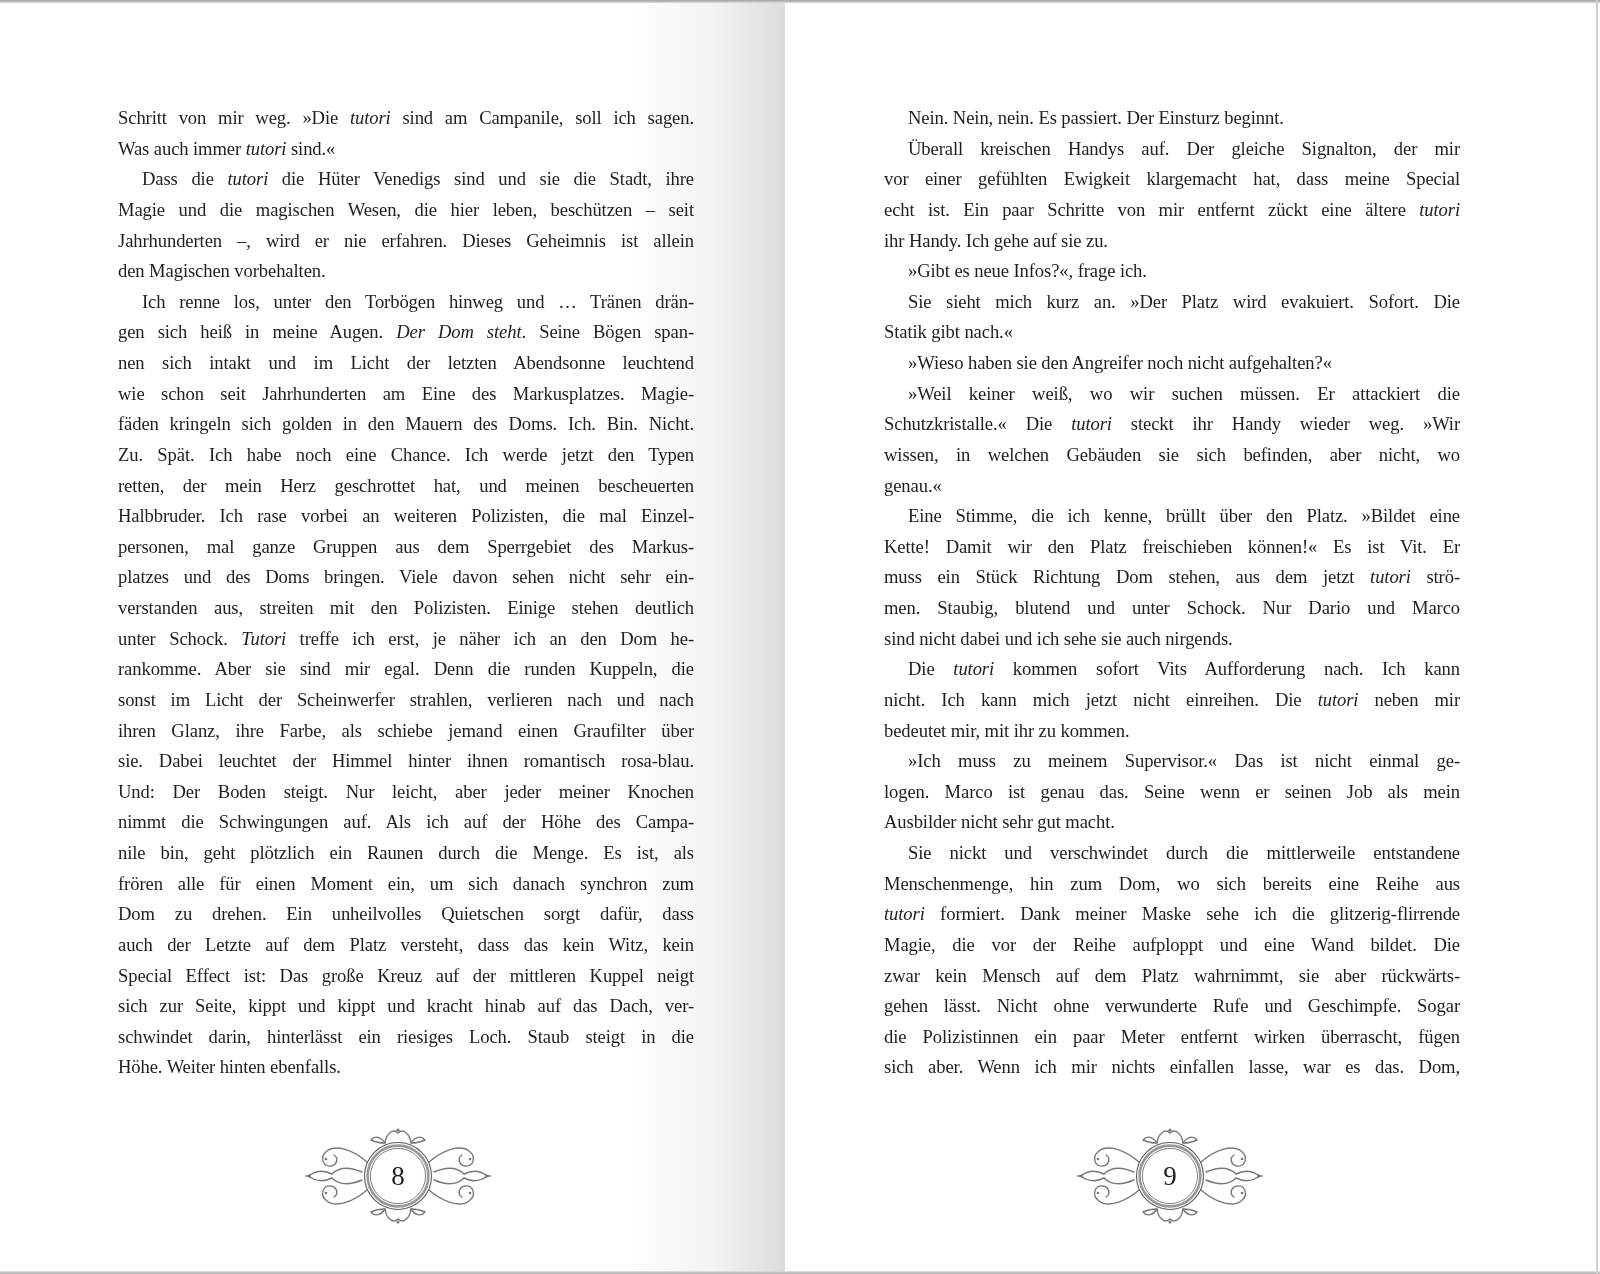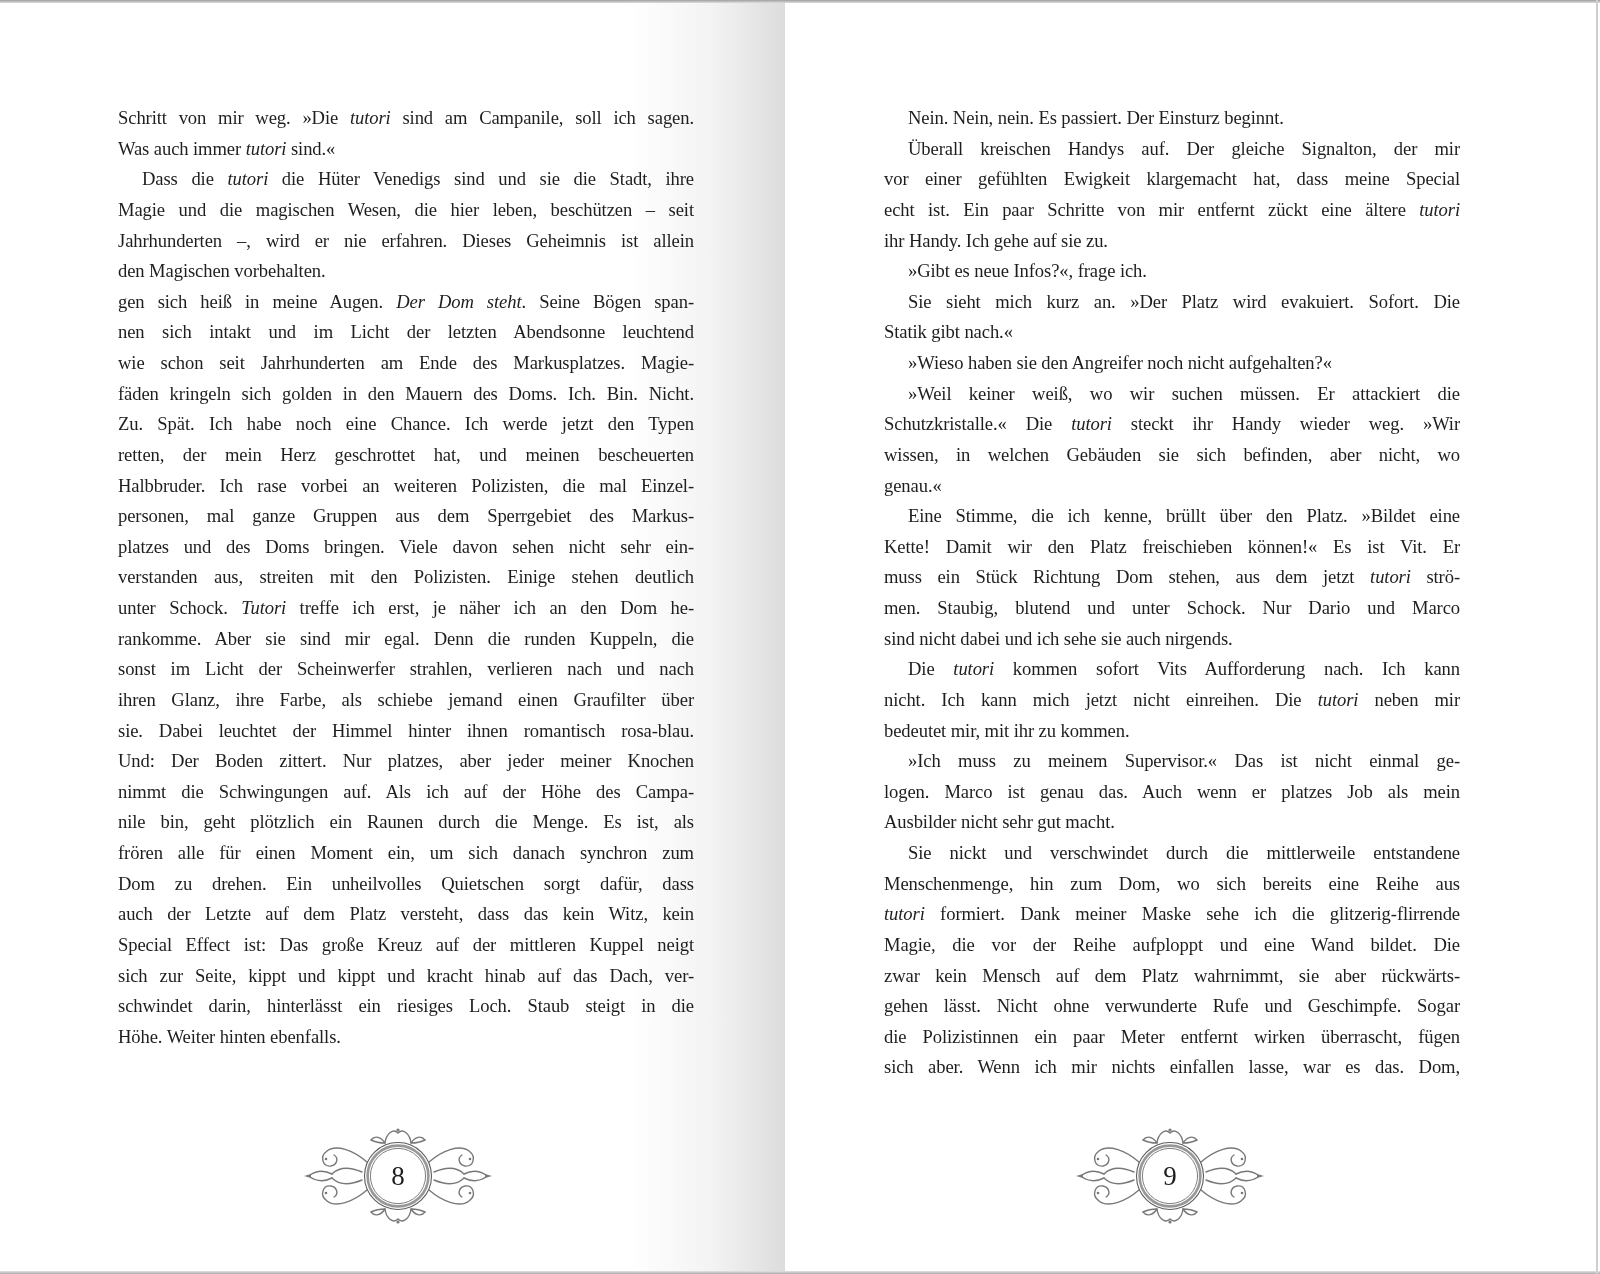--- a/index.html
+++ b/index.html
@@ -86,36 +86,37 @@
   <div class="edge-right"></div>
 
   <section class="page page-left">
     <div class="text-col">
         <div class="line">Schritt von mir weg. »Die <i>tutori</i> sind am Campanile, soll ich sagen.</div>
         <div class="line last">Was auch immer <i>tutori</i> sind.«</div>
         <div class="line indent">Dass die <i>tutori</i> die Hüter Venedigs sind und sie die Stadt, ihre</div>
         <div class="line">Magie und die magischen Wesen, die hier leben, beschützen – seit</div>
         <div class="line">Jahrhunderten –, wird er nie erfahren. Dieses Geheimnis ist allein</div>
         <div class="line last">den Magischen vorbehalten.</div>
+        <div class="line indent">Ich renne los, unter den Torbögen hinweg und … Tränen drän-</div>
         <div class="line">gen sich heiß in meine Augen. <i>Der Dom steht</i>. Seine Bögen span-</div>
         <div class="line">nen sich intakt und im Licht der letzten Abendsonne leuchtend</div>
-        <div class="line">wie schon seit Jahrhunderten am Ende des Markusplatzes. Magie-</div>
+        <div class="line">wie schon seit Jahrhunderten am Eine des Markusplatzes. Magie-</div>
         <div class="line">fäden kringeln sich golden in den Mauern des Doms. Ich. Bin. Nicht.</div>
         <div class="line">Zu. Spät. Ich habe noch eine Chance. Ich werde jetzt den Typen</div>
         <div class="line">retten, der mein Herz geschrottet hat, und meinen bescheuerten</div>
         <div class="line">Halbbruder. Ich rase vorbei an weiteren Polizisten, die mal Einzel-</div>
         <div class="line">personen, mal ganze Gruppen aus dem Sperrgebiet des Markus-</div>
         <div class="line">platzes und des Doms bringen. Viele davon sehen nicht sehr ein-</div>
         <div class="line">verstanden aus, streiten mit den Polizisten. Einige stehen deutlich</div>
         <div class="line">unter Schock. <i>Tutori</i> treffe ich erst, je näher ich an den Dom he-</div>
         <div class="line">rankomme. Aber sie sind mir egal. Denn die runden Kuppeln, die</div>
         <div class="line">sonst im Licht der Scheinwerfer strahlen, verlieren nach und nach</div>
         <div class="line">ihren Glanz, ihre Farbe, als schiebe jemand einen Graufilter über</div>
         <div class="line">sie. Dabei leuchtet der Himmel hinter ihnen romantisch rosa-blau.</div>
-        <div class="line">Und: Der Boden zittert. Nur platzes, aber jeder meiner Knochen</div>
+        <div class="line">Und: Der Boden steigt. Nur leicht, aber jeder meiner Knochen</div>
         <div class="line">nimmt die Schwingungen auf. Als ich auf der Höhe des Campa-</div>
         <div class="line">nile bin, geht plötzlich ein Raunen durch die Menge. Es ist, als</div>
         <div class="line">frören alle für einen Moment ein, um sich danach synchron zum</div>
         <div class="line">Dom zu drehen. Ein unheilvolles Quietschen sorgt dafür, dass</div>
         <div class="line">auch der Letzte auf dem Platz versteht, dass das kein Witz, kein</div>
         <div class="line">Special Effect ist: Das große Kreuz auf der mittleren Kuppel neigt</div>
         <div class="line">sich zur Seite, kippt und kippt und kracht hinab auf das Dach, ver-</div>
         <div class="line">schwindet darin, hinterlässt ein riesiges Loch. Staub steigt in die</div>
         <div class="line last">Höhe. Weiter hinten ebenfalls.</div>
       </div>
@@ -142,21 +143,21 @@
         <div class="line last">genau.«</div>
         <div class="line indent">Eine Stimme, die ich kenne, brüllt über den Platz. »Bildet eine</div>
         <div class="line">Kette! Damit wir den Platz freischieben können!« Es ist Vit. Er</div>
         <div class="line">muss ein Stück Richtung Dom stehen, aus dem jetzt <i>tutori</i> strö-</div>
         <div class="line">men. Staubig, blutend und unter Schock. Nur Dario und Marco</div>
         <div class="line last">sind nicht dabei und ich sehe sie auch nirgends.</div>
         <div class="line indent">Die <i>tutori</i> kommen sofort Vits Aufforderung nach. Ich kann</div>
         <div class="line">nicht. Ich kann mich jetzt nicht einreihen. Die <i>tutori</i> neben mir</div>
         <div class="line last">bedeutet mir, mit ihr zu kommen.</div>
         <div class="line indent">»Ich muss zu meinem Supervisor.« Das ist nicht einmal ge-</div>
-        <div class="line">logen. Marco ist genau das. Auch wenn er platzes Job als mein</div>
+        <div class="line">logen. Marco ist genau das. Seine wenn er seinen Job als mein</div>
         <div class="line last">Ausbilder nicht sehr gut macht.</div>
         <div class="line indent">Sie nickt und verschwindet durch die mittlerweile entstandene</div>
         <div class="line">Menschenmenge, hin zum Dom, wo sich bereits eine Reihe aus</div>
         <div class="line"><i>tutori</i> formiert. Dank meiner Maske sehe ich die glitzerig-flirrende</div>
         <div class="line">Magie, die vor der Reihe aufploppt und eine Wand bildet. Die</div>
         <div class="line">zwar kein Mensch auf dem Platz wahrnimmt, sie aber rückwärts-</div>
         <div class="line">gehen lässt. Nicht ohne verwunderte Rufe und Geschimpfe. Sogar</div>
         <div class="line">die Polizistinnen ein paar Meter entfernt wirken überrascht, fügen</div>
         <div class="line">sich aber. Wenn ich mir nichts einfallen lasse, war es das. Dom,</div>
       </div>

